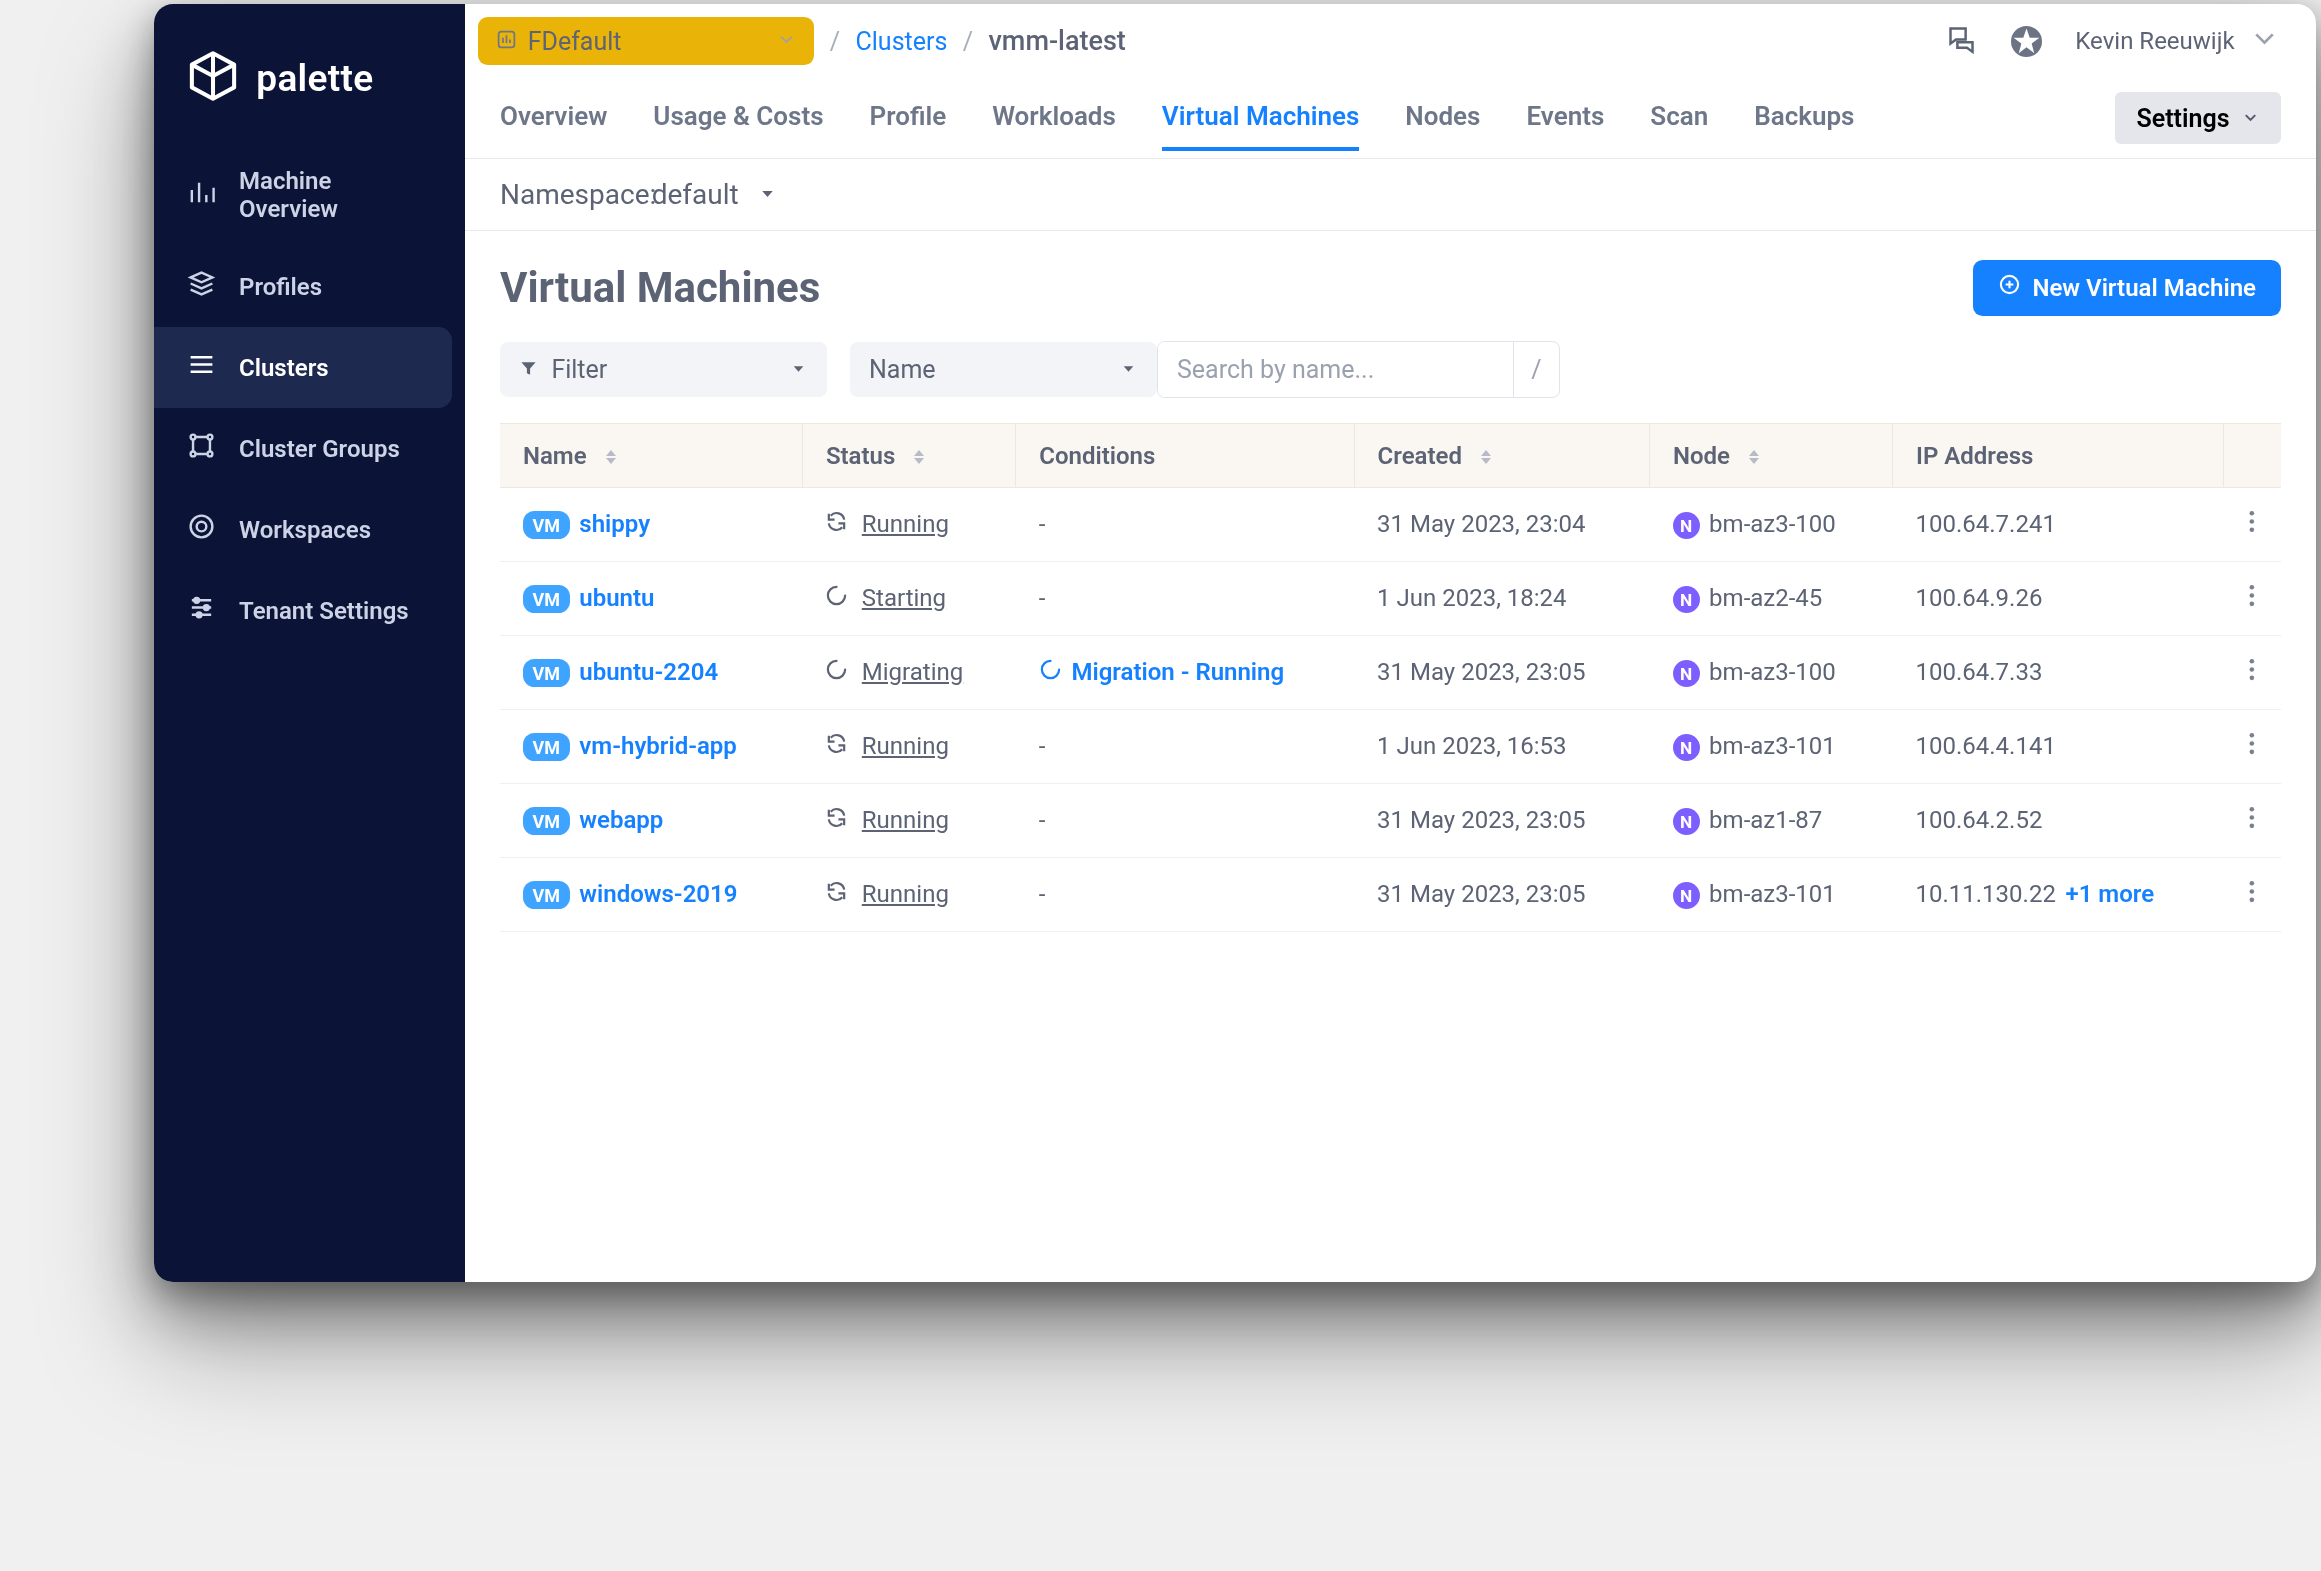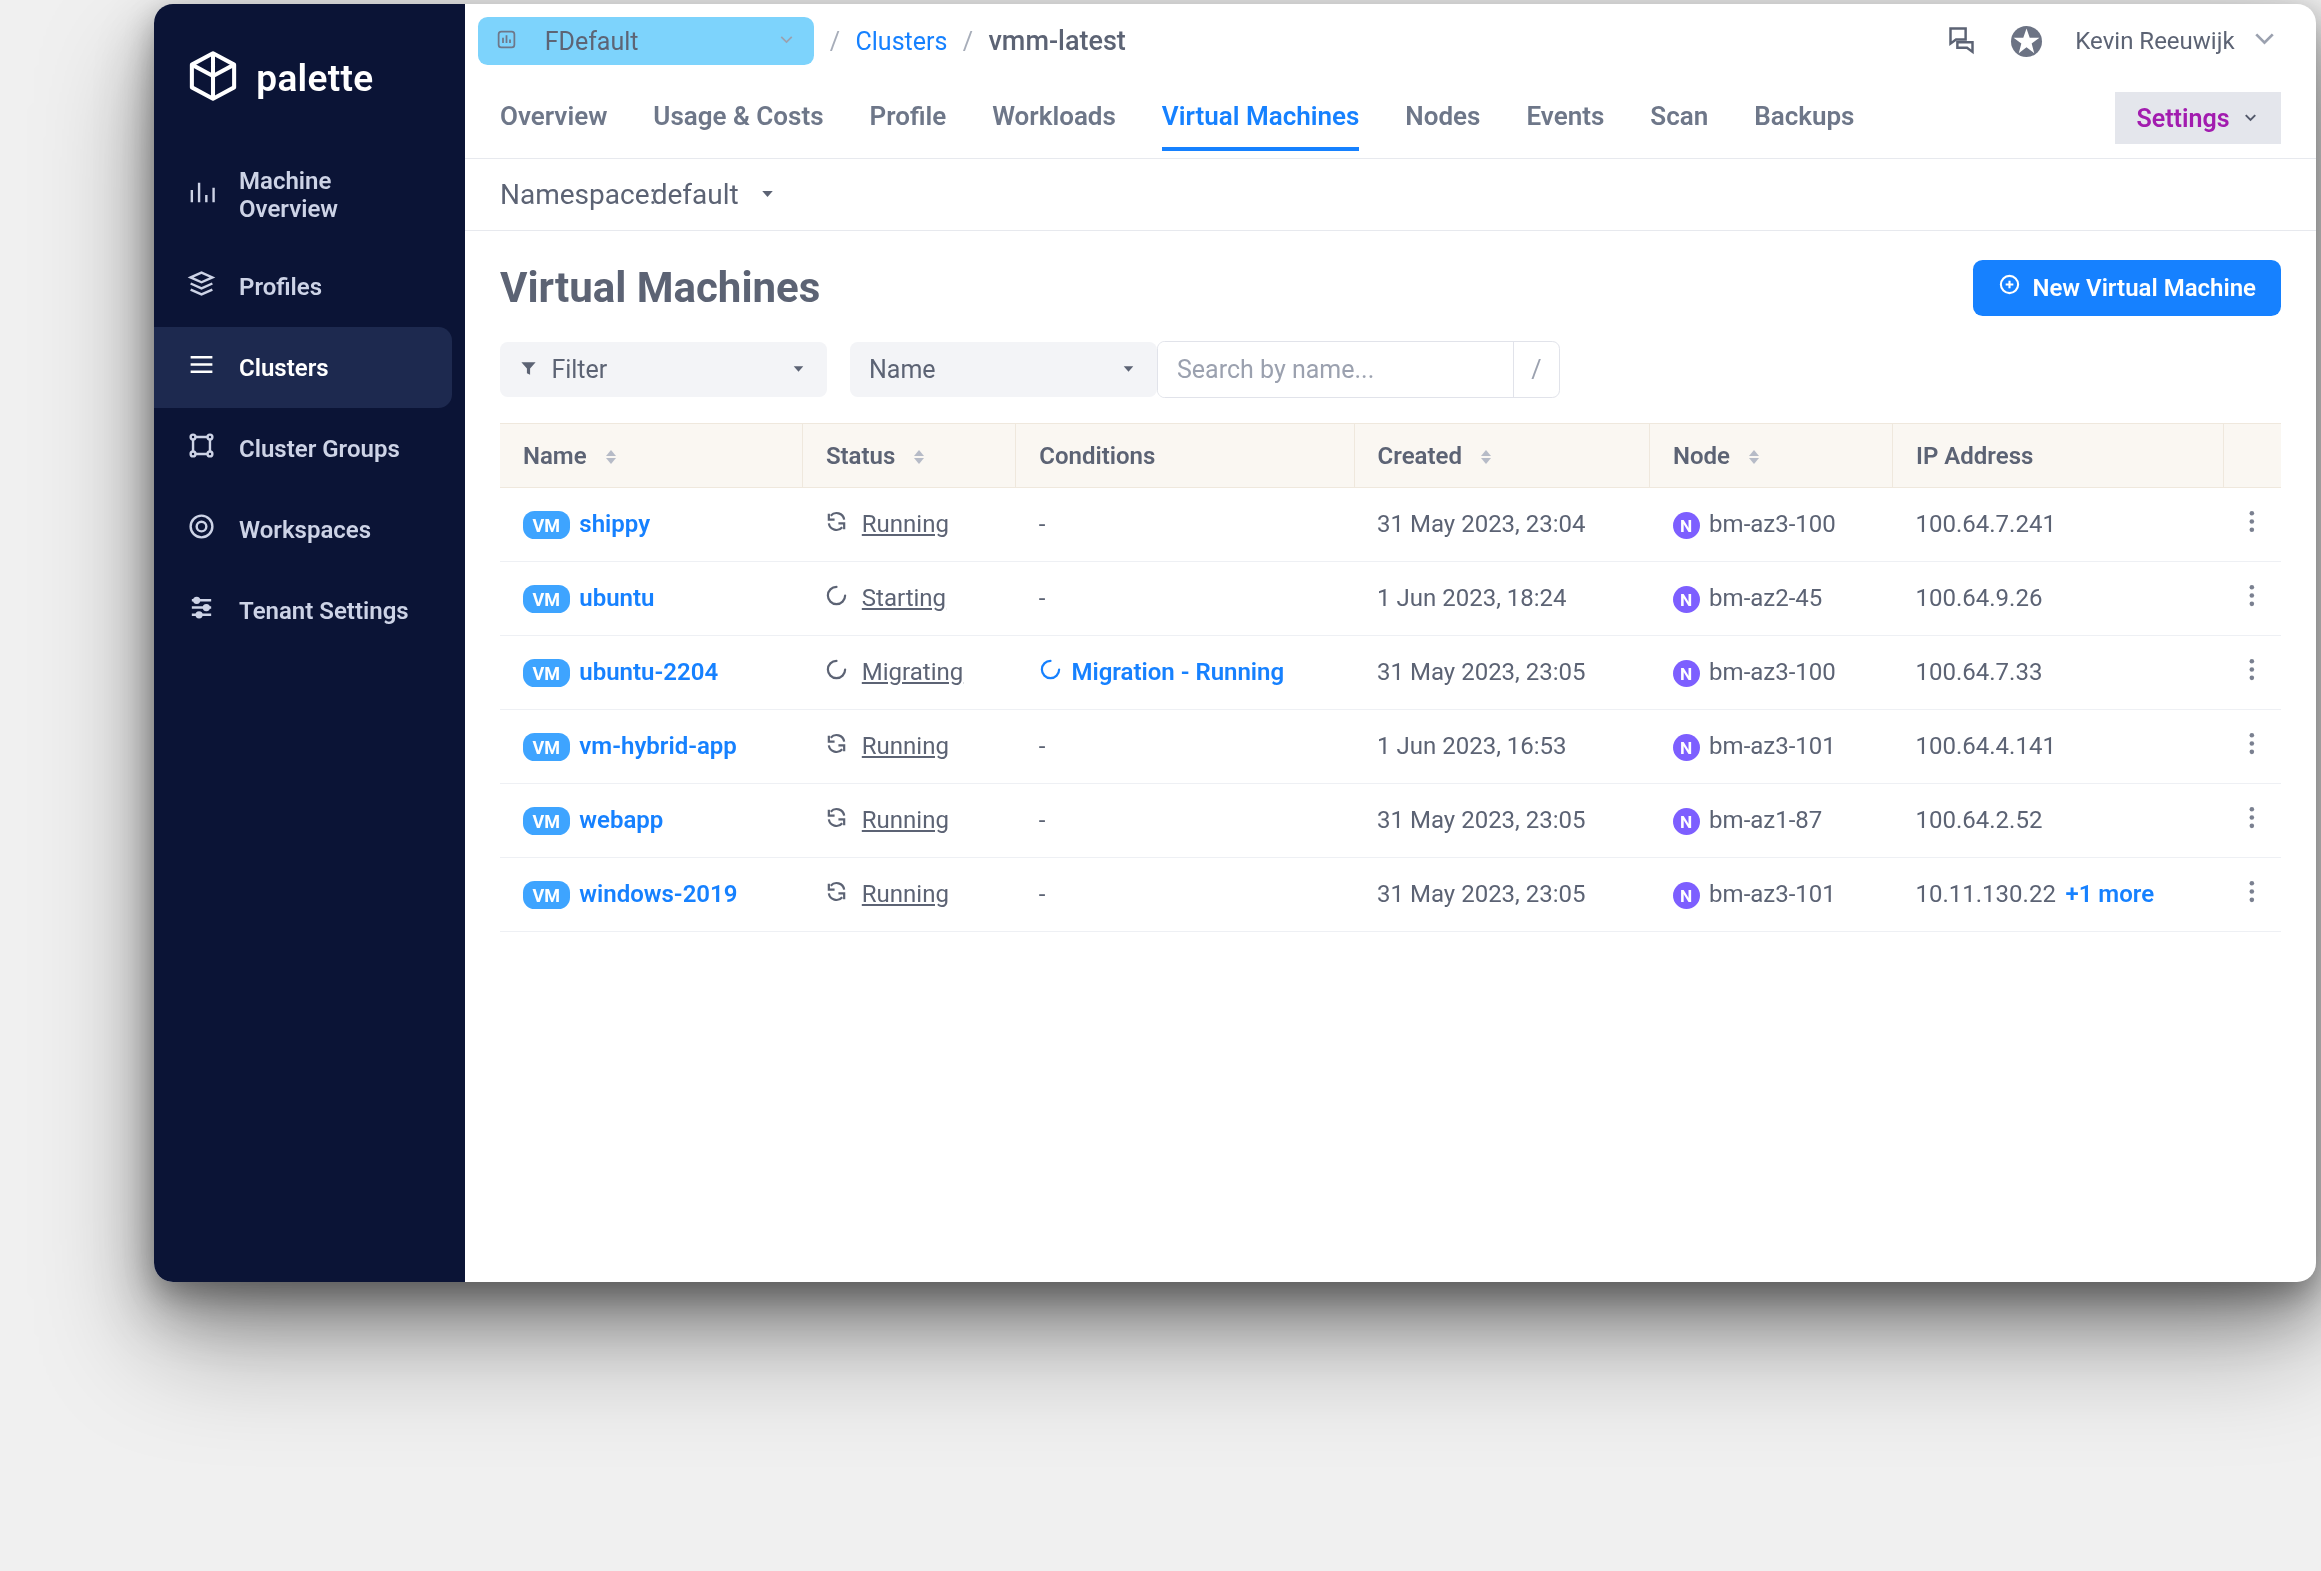--- a/index.html
+++ b/index.html
@@ -11,36 +11,36 @@
   .logo svg { width: 52px; height: 52px; flex-shrink: 0; }
   .logo-text { font-size: 37px; font-weight: 600; letter-spacing: 0.3px; }
   .nav-item { display: flex; align-items: center; gap: 23px; padding: 23px 33px; color: #cdd3e6; font-size: 24px; font-weight: 600; cursor: pointer; border-radius: 0 13.4px 13.4px 0; margin-right: 13.4px; }
   .nav-item svg { width: 29px; height: 29px; stroke: #cdd3e6; fill: none; stroke-width: 2; flex-shrink: 0; }
   .nav-item.active { background: #1d294f; color: #fff; }
   .nav-item.active svg { stroke: #fff; }
   
   .main { flex: 1; display: flex; flex-direction: column; min-width: 0; }
   .topbar { display: flex; align-items: center; justify-content: space-between; padding: 13.4px 35px 0 13.4px; }
   .top-left { display: flex; align-items: center; gap: 15.4px; color: #6e7789; font-size: 25px; }
-  .project-dd { display: flex; align-items: center; gap: 28px; background: #7dd3fc; border-radius: 9.6px; padding: 9.6px 17.3px; min-width: 336px; color: #5d6475; font-size: 25px; cursor: pointer; text-align: center; }
+  .project-dd { display: flex; align-items: center; gap: 11px; background: #eab308; border-radius: 9.6px; padding: 9.6px 17.3px; min-width: 336px; color: #5d6475; font-size: 25px; cursor: pointer; text-align: center; }
   .project-dd .spacer { flex: 1; }
   .project-dd svg { width: 21px; height: 21px; }
   .bc-slash { color: #a7adb9; }
   .bc-link { color: #1681ff; cursor: pointer; }
   .bc-current { color: #5c6374; font-weight: 500; font-size: 27px; }
   .top-right { display: flex; align-items: center; gap: 33px; color: #5c6374; }
   .top-right svg { width: 33px; height: 33px; }
   .star-badge { width: 31px; height: 31px; border-radius: 50%; background: #6c7384; display: flex; align-items: center; justify-content: center; color: #fff; }
   .user-chunk { display: flex; align-items: center; gap: 13.4px; font-size: 24px; cursor: pointer; }
   
   .tabs { display: flex; gap: 46px; padding: 27px 35px 0 35px; border-bottom: 1.9px solid #e7e9ee; align-items: center; }
   .tab { color: #6e7789; font-size: 26px; font-weight: 600; padding-bottom: 21px; margin-bottom: -1.9px; cursor: pointer; }
   .tab.active { color: #1681ff; border-bottom: 4.8px solid #1681ff; padding-bottom: 16.3px; }
   .tab-spacer { flex: 1; }
-  .settings-btn { display: flex; align-items: center; gap: 11.5px; background: #e4e6ec; border-radius: 0; padding: 11.5px 21px; color: #a21caf; font-size: 25px; font-weight: 600; cursor: pointer; margin-bottom: 13.4px; }
+  .settings-btn { display: flex; align-items: center; gap: 11.5px; background: #e4e6ec; border-radius: 6px; padding: 11.5px 21px; color: #000000; font-size: 25px; font-weight: 600; cursor: pointer; margin-bottom: 13.4px; }
   .settings-btn svg { width: 19px; height: 19px; }
   
   .ns-bar { display: flex; align-items: center; gap: 5px; padding: 19px 35px; color: #5c6374; font-size: 28px; border-bottom: 1.9px solid #e7e9ee; }
   .ns-bar svg { width: 21px; height: 21px; }
   
   .title-row { display: flex; align-items: center; justify-content: space-between; padding: 29px 35px 17.3px 35px; }
   .page-title { font-size: 42px; font-weight: 700; color: #5c6374; }
   .new-vm-btn { display: flex; align-items: center; gap: 11.5px; background: #1681ff; color: #fff; border-radius: 9.6px; padding: 13.4px 25px; font-size: 24px; font-weight: 600; cursor: pointer; }
   .new-vm-btn svg { width: 23px; height: 23px; }
   

